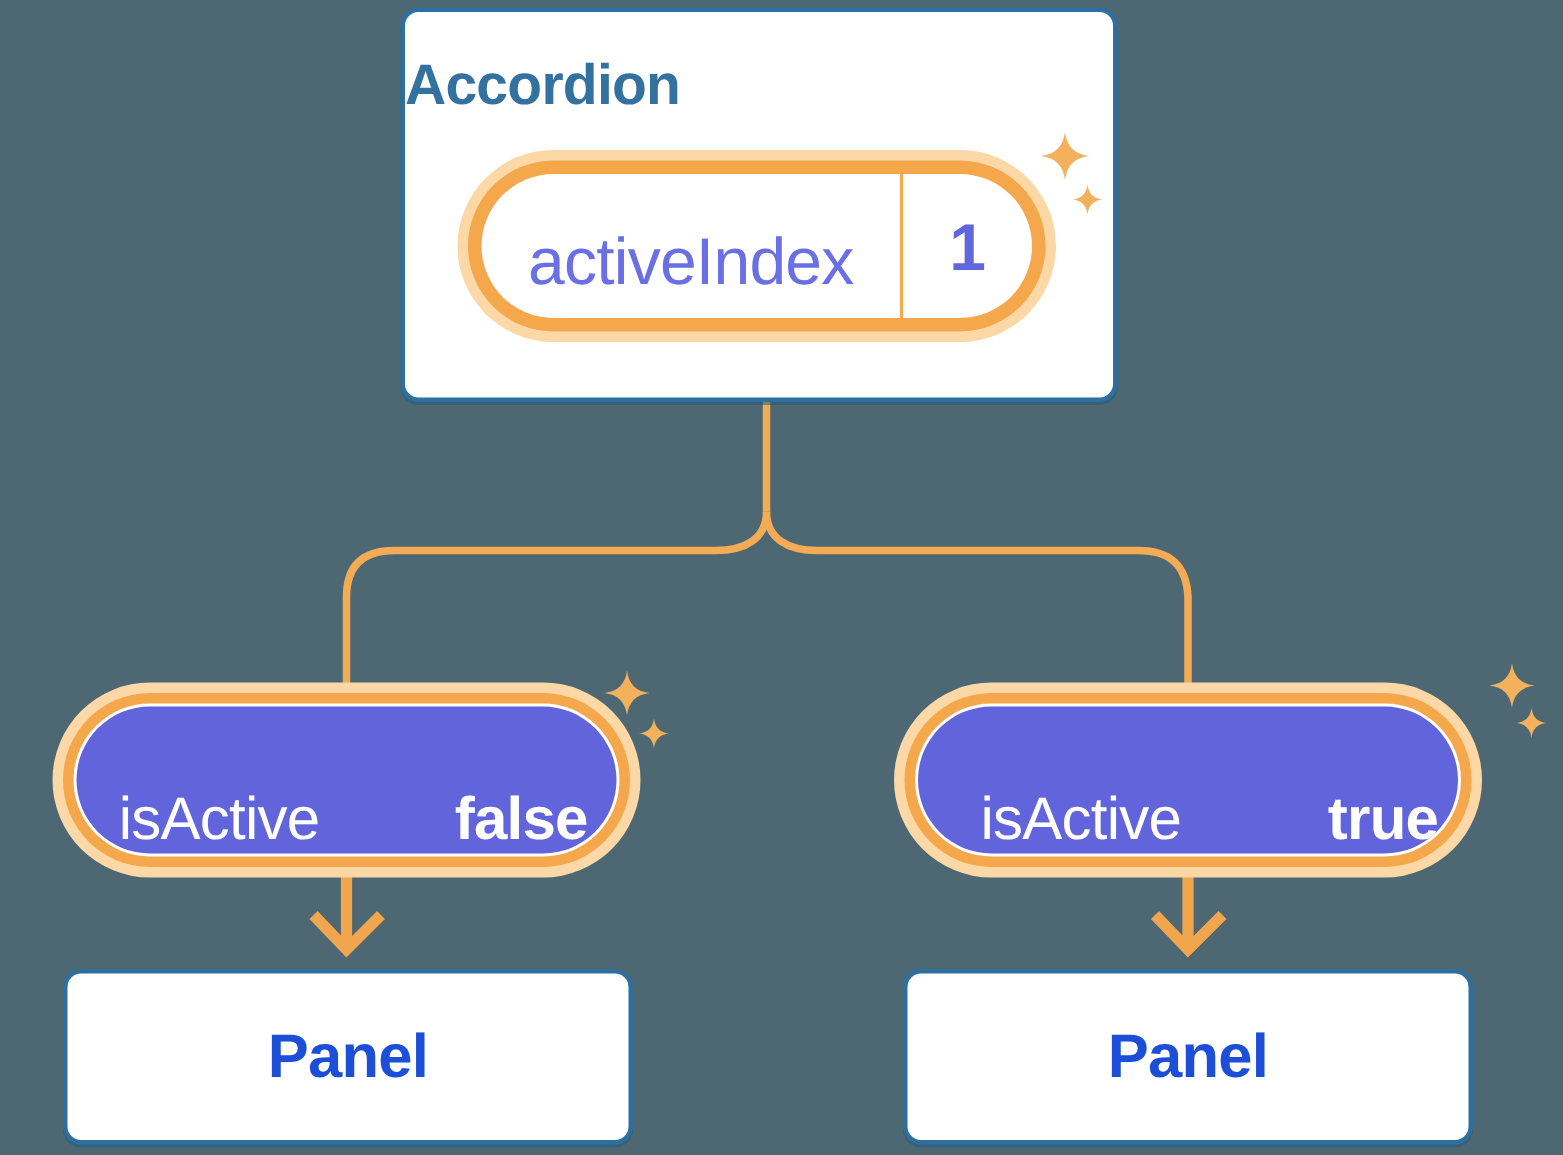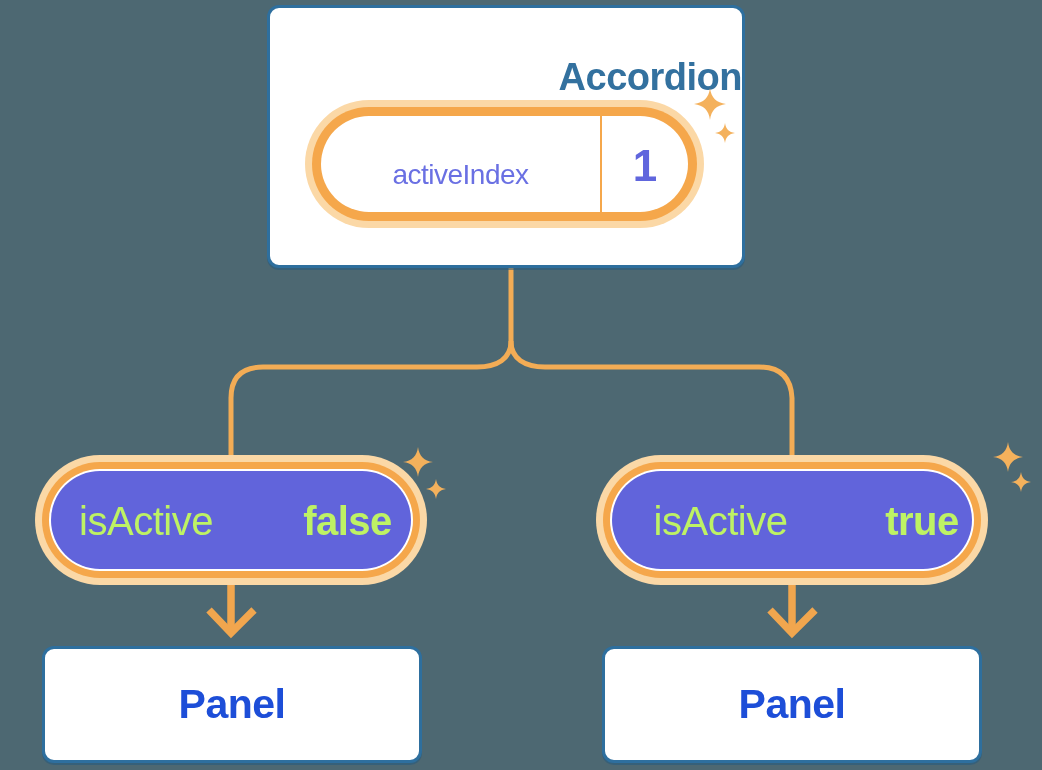--- a/index.html
+++ b/index.html
@@ -20,54 +20,54 @@
     box-sizing: border-box;
     background: #ffffff;
     border: 3px solid #2E6F9E;
     border-radius: 12px;
     box-shadow: 0 2px 0 rgba(36, 90, 128, 0.55);
     z-index: 2;
   }
   .accordion-box { left: 267px; top: 5px; width: 478px; height: 263px; }
   .accordion-title {
     position: absolute; left: 0; top: 30px; width: 100%;
-    text-align: right;
+    text-align: left;
     font-size: 38px; font-weight: 600; letter-spacing: -0.5px;
-    color: #33719F; line-height: 1; margin-top: 20px;
+    color: #33719F; line-height: 1;
   }
 
   
   .state-pill {
     position: absolute; left: 321px; top: 116px;
     width: 367px; height: 96px;
     background: #ffffff;
     border-radius: 999px;
     box-shadow: 0 0 0 9px #F5A74B, 0 0 0 16px #FBD8A6;
     display: flex; align-items: stretch;
     z-index: 3;
   }
   .state-pill .label-sect {
     width: 279px; display: flex; align-items: center; justify-content: center;
-    font-size: 28px; letter-spacing: -0.5px; color: #6A70E3; padding-top: 21px;
+    font-size: 44px; letter-spacing: -0.5px; color: #6A70E3; padding-top: 21px;
   }
   .state-pill .sep { width: 2px; background: #F5A74B; }
   .state-pill .value-sect {
     flex: 1; display: flex; align-items: center; justify-content: center;
     font-size: 44px; font-weight: 700; color: #6066DD; padding-top: 3px;
   }
 
   
   .prop-pill {
     position: absolute;
     width: 360px; height: 98px;
     background: #6164DB;
     border-radius: 999px;
     box-shadow: 0 0 0 2px #ffffff, 0 0 0 9px #F5A74B, 0 0 0 16px #FBD8A6;
-    display: flex; align-items: center;
-    color: #bef264;
+    display: flex; align-items: flex-end;
+    color: #ffffff;
     z-index: 3;
     overflow: hidden;
   }
   .prop-pill-left  { left: 51px;  top: 471px; }
   .prop-pill-right { left: 612px; top: 471px; }
   .prop-pill .label-sect {
     display: flex; align-items: center; justify-content: center;
     font-size: 40px; letter-spacing: -0.5px; padding-top: 2px;
   }
   .prop-pill-left  .label-sect { width: 190px; }

